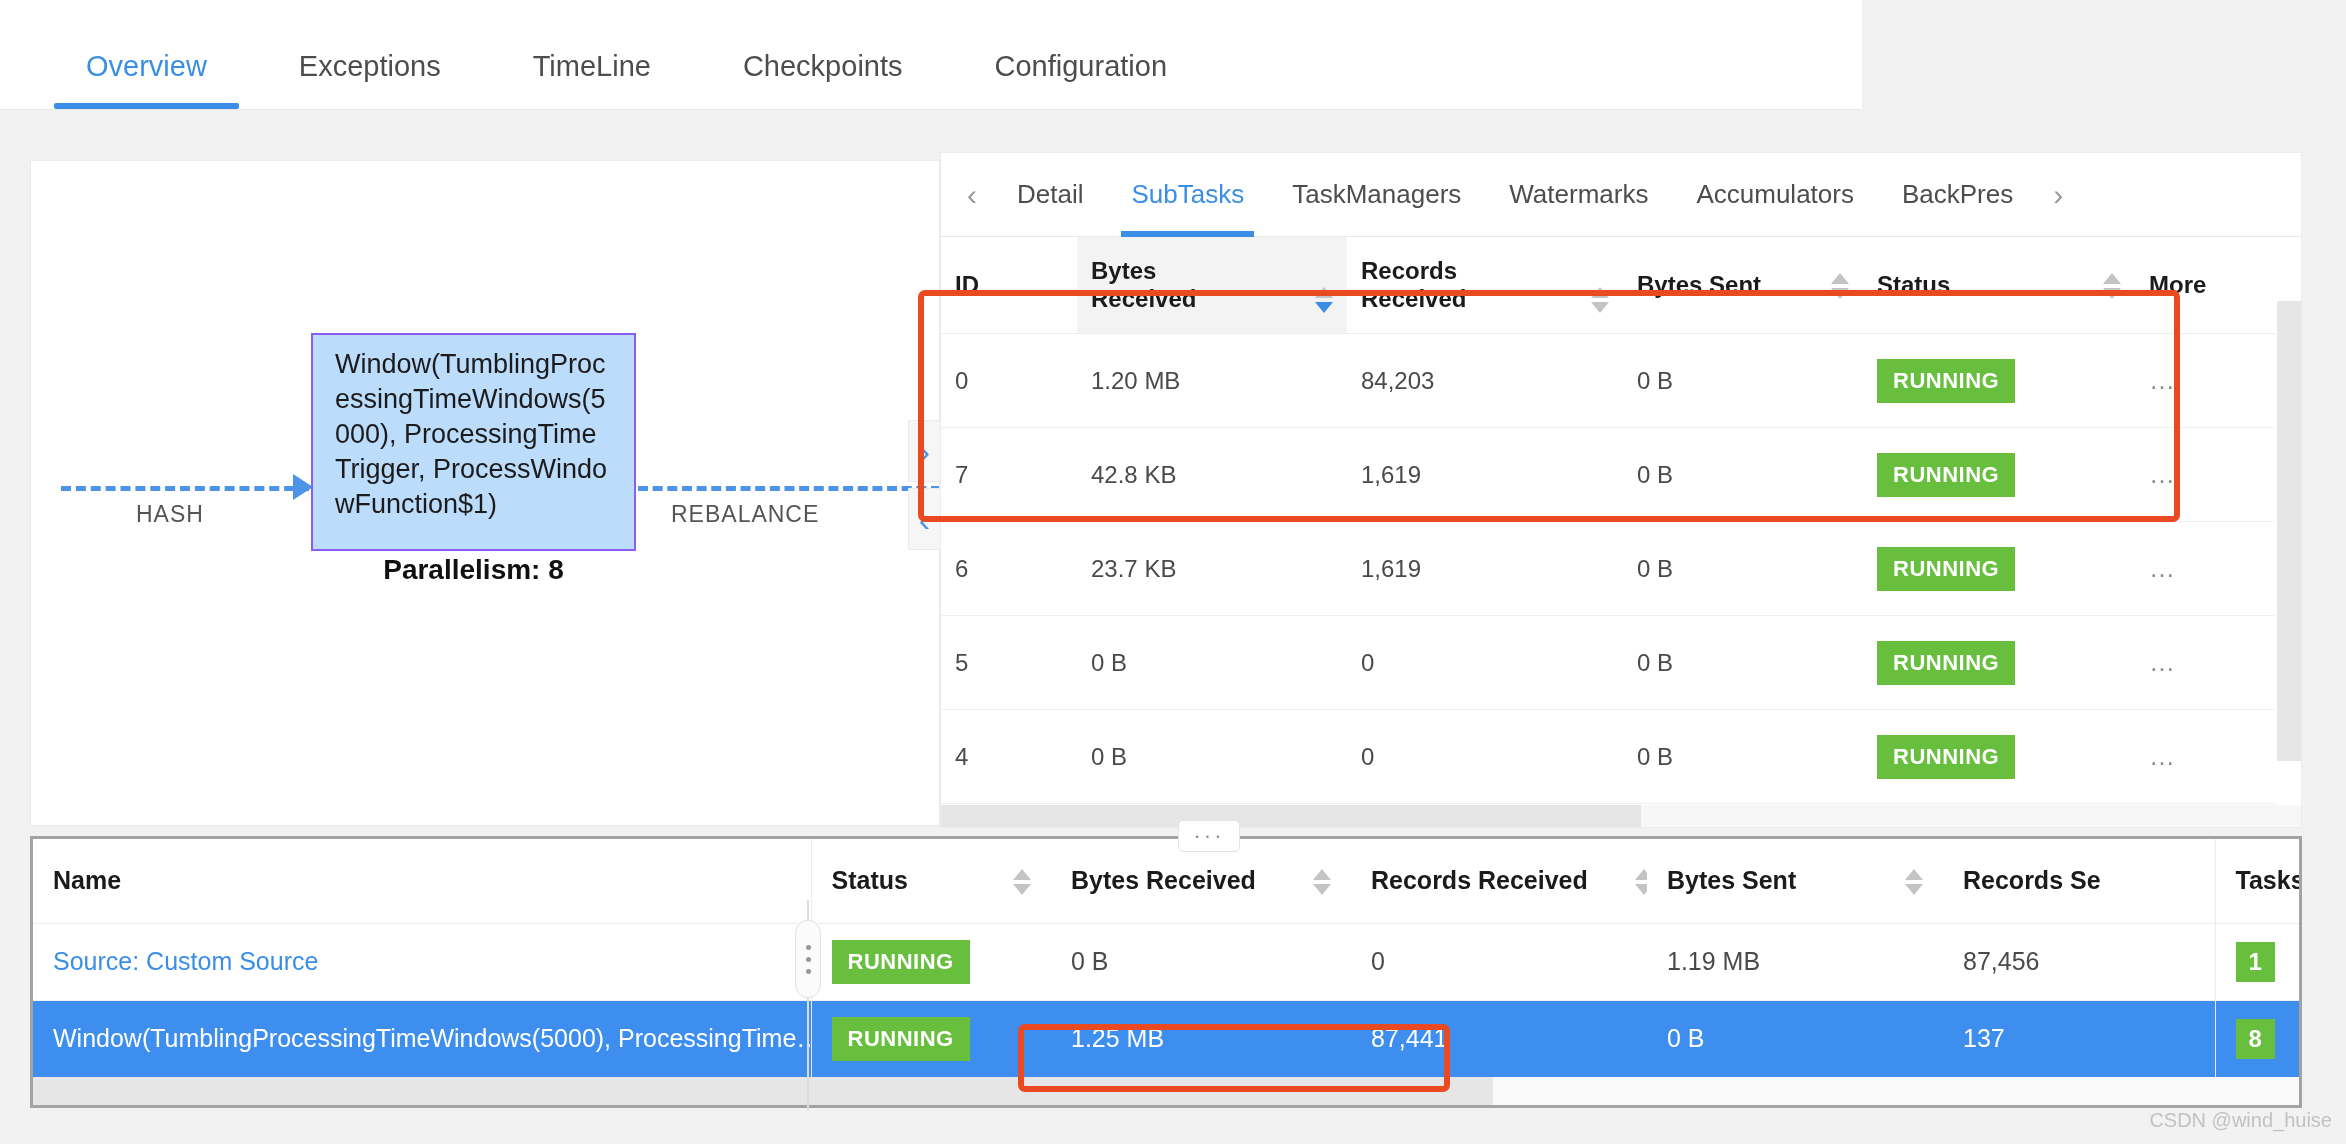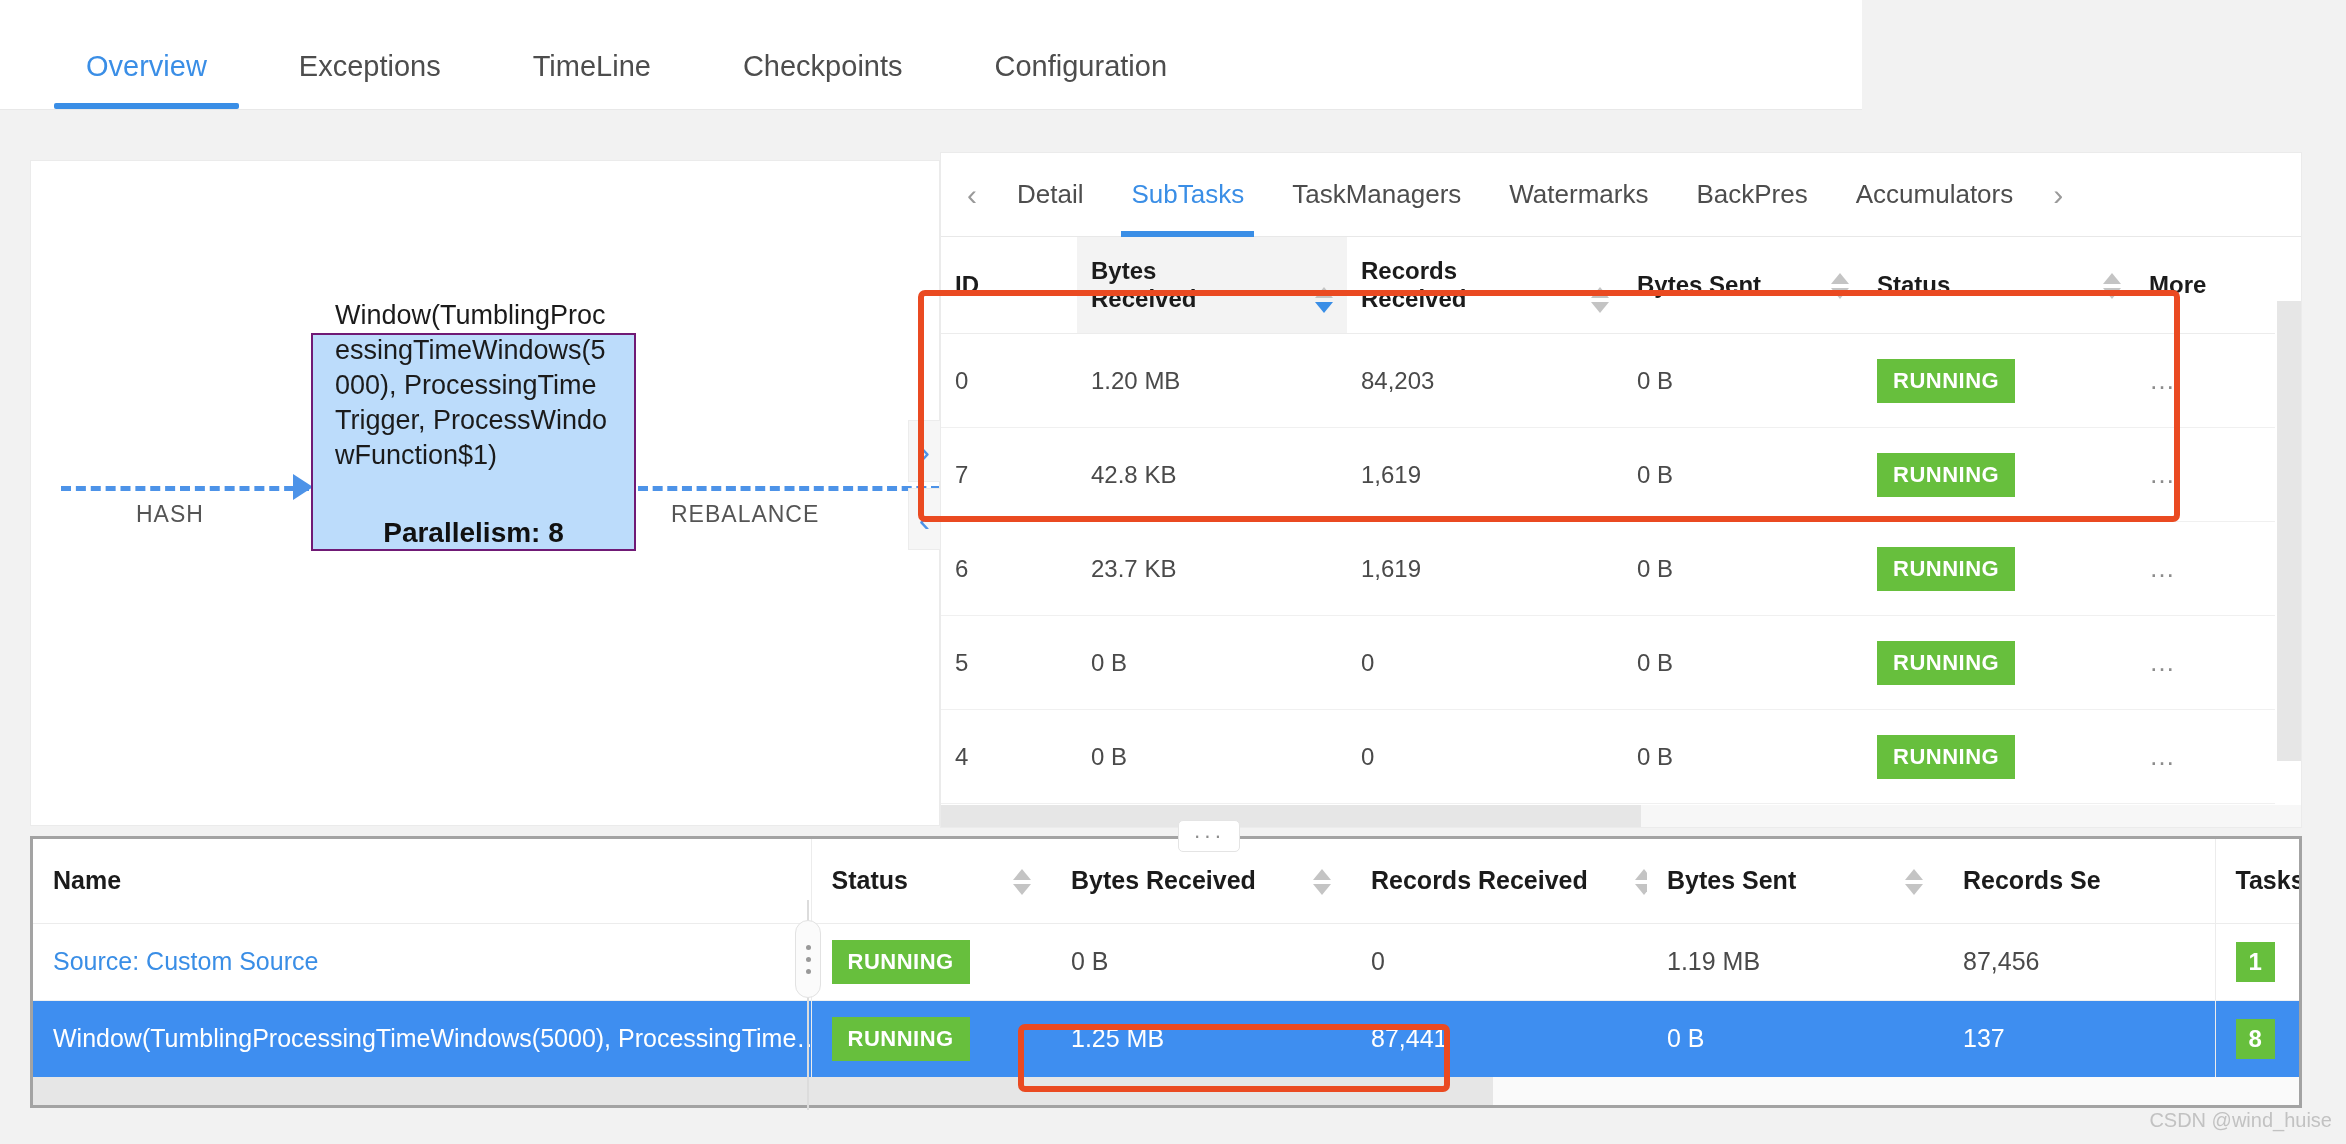--- a/index.html
+++ b/index.html
@@ -36,31 +36,31 @@
   .graph-panel {
     position: absolute; left: 30px; top: 160px;
     width: 910px; height: 666px;
     background: #fff;
     border: 1px solid #ebebeb;
     overflow: hidden;
   }
   .node-box {
     position: absolute; left: 280px; top: 172px;
     width: 325px; height: 218px;
-    background: #bcdcfb; border: 2px solid #701a75;
+    background: #bcdcfb; border: 2px solid #8b5cf6;
     display: flex; flex-direction: column;
-    align-items: center; justify-content: flex-end;
-    padding: 0 22px;
+    align-items: center; justify-content: flex-start;
+    padding: 12px 22px;
   }
   .node-title {
     font-size: 27px; line-height: 35px; color: #1b1b1b;
     text-align: left; width: 100%; word-break: break-all;
   }
   .node-par {
-    margin-top: 44px; font-size: 28px; font-weight: bold; color: #111;
+    margin-top: 32px; font-size: 28px; font-weight: bold; color: #111;
   }
 
   
   .edge {
     position: absolute; height: 0;
     border-top: 5px dashed #4d93e8;
   }
   .edge.left  { left: 30px;  top: 325px; width: 248px; }
   .edge.right { left: 607px; top: 325px; width: 303px; }
   .arrow-head {
@@ -269,24 +269,24 @@
       <div class="sub-tab active">
           <span>SubTasks</span>
         </div>
       <div class="sub-tab">
           <span>TaskManagers</span>
         </div>
       <div class="sub-tab">
           <span>Watermarks</span>
         </div>
       <div class="sub-tab">
-          <span>BackPres</span>
+          <span>Accumulators</span>
         </div>
       <div class="sub-tab">
-          <span>Accumulators</span>
+          <span>BackPres</span>
         </div>
       <div class="chev">›</div>
     </div>
 
     <div class="st-wrap">
       <table class="st">
         <colgroup>
           <col style="width:136px">
             <col style="width:270px">
             <col style="width:276px">

